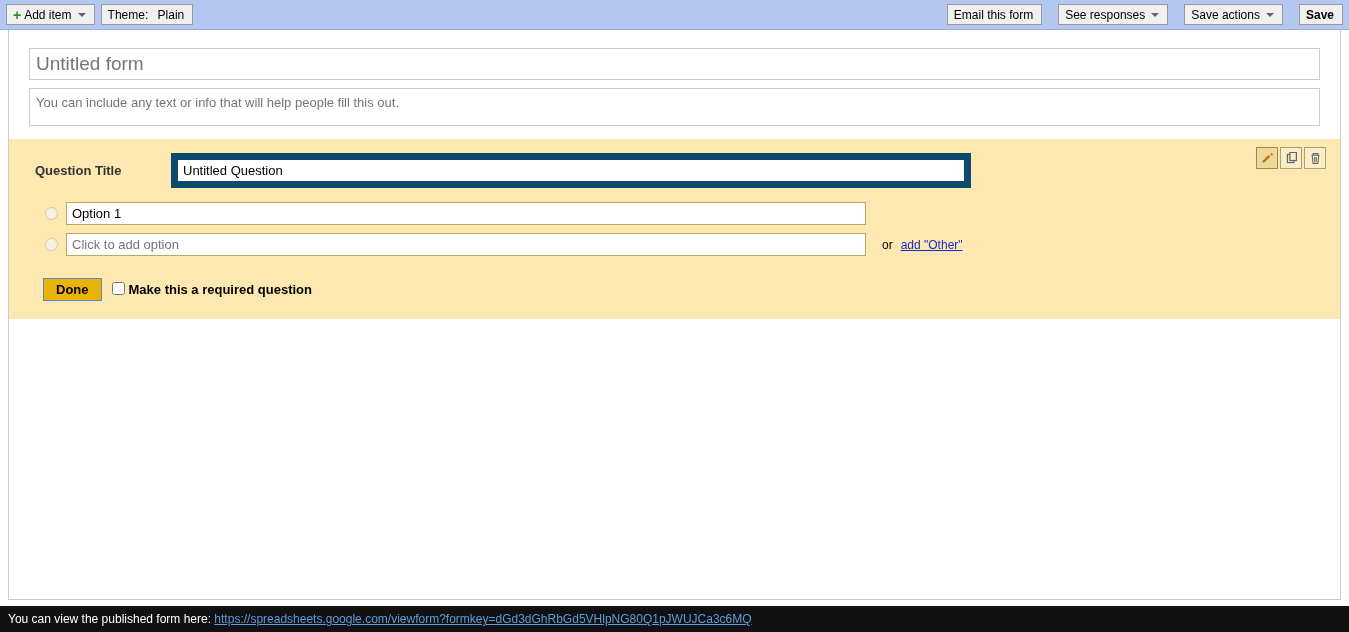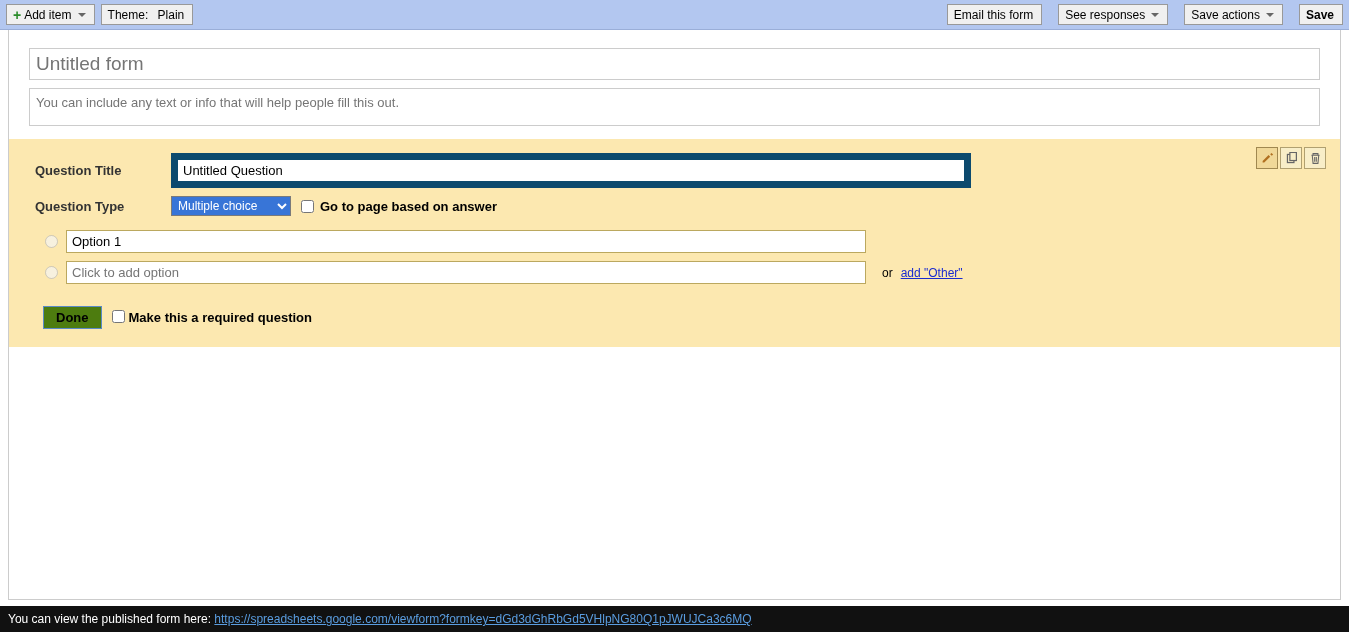--- a/index.html
+++ b/index.html
@@ -24,21 +24,21 @@
 .qtype-select option { background: #fff; color: #000; }
 .goto-label { font-size: 13px; font-weight: bold; margin-left: 6px; }
 .options-zone { margin-top: 14px; margin-left: 8px; }
 .option-row { display: flex; align-items: center; gap: 8px; margin-bottom: 8px; }
 .option-radio { margin-left: 2px; }
 .option-input { width: 800px; padding: 3px 5px; border: 1px solid #bba85f; font-size: 13px; font-family: Arial; }
 .option-input.placeholder-style { color: #666; }
 .or-text { font-size: 12px; margin-left: 8px; }
 .add-other-link { color: #1a2bd0; text-decoration: underline; font-size: 12px; cursor: pointer; }
 .done-row { margin-top: 22px; margin-left: 8px; display: flex; align-items: center; gap: 10px; }
-.done-btn { background: #4d7c0f; border: 1px solid #5a8ac8; padding: 3px 12px; font-size: 13px; font-weight: bold; cursor: pointer; }
+.done-btn { background: #eab308; border: 1px solid #5a8ac8; padding: 3px 12px; font-size: 13px; font-weight: bold; cursor: pointer; }
 .required-label { font-size: 13px; font-weight: bold; display: flex; align-items: flex-start; gap: 4px; }
 .footer-bar { position: absolute; bottom: 0; left: 0; right: 0; background: #111; color: #fff; padding: 6px 8px; font-size: 12px; }
 .footer-bar a { color: #5a9de0; text-decoration: underline; }
 svg { display: block; }
 </style>
 </head>
 <body>
 
 <div class="toolbar">
   <button class="toolbar-btn">
@@ -92,28 +92,20 @@
         <svg width="13" height="13" viewBox="0 0 16 16">
             <path fill="none" stroke="#666" stroke-width="1.3" d="M3 4h10M5 4V2h6v2M4 4l1 10h6l1-10M7 6v6M9 6v6"></path>
           </svg>
       </button>
     </div>
 
     <div class="field-row">
       <div class="field-label">Question Title</div>
       <input class="field-input" value="Untitled Question" style="">
     </div>
-    <div class="field-row">
-      <div class="field-label">Question Type</div>
-      <select class="qtype-select">
-        <option>Multiple choice</option>
-      </select>
-      <input type="checkbox" style="margin-left: 10px;">
-      <span class="goto-label">Go to page based on answer</span>
-    </div>
 
     <div class="options-zone">
       <div class="option-row">
         <input type="radio" class="option-radio" disabled="" style="">
         <input class="option-input" value="Option 1" style="">
       </div>
       <div class="option-row">
         <input type="radio" class="option-radio" disabled="" style="">
         <input class="option-input placeholder-style" placeholder="Click to add option" style="">
         <span class="or-text">or</span>

